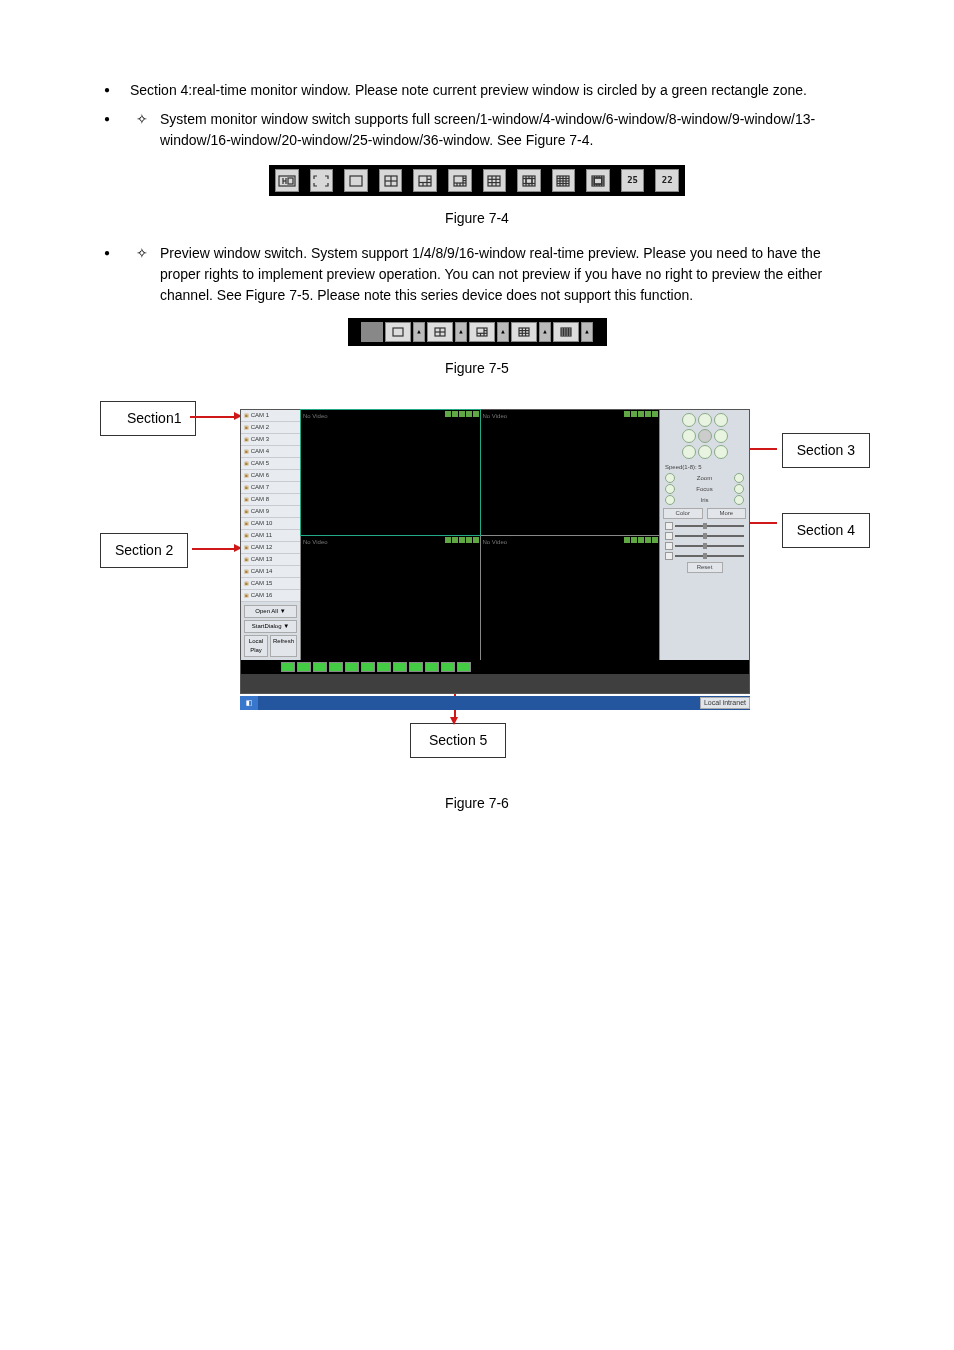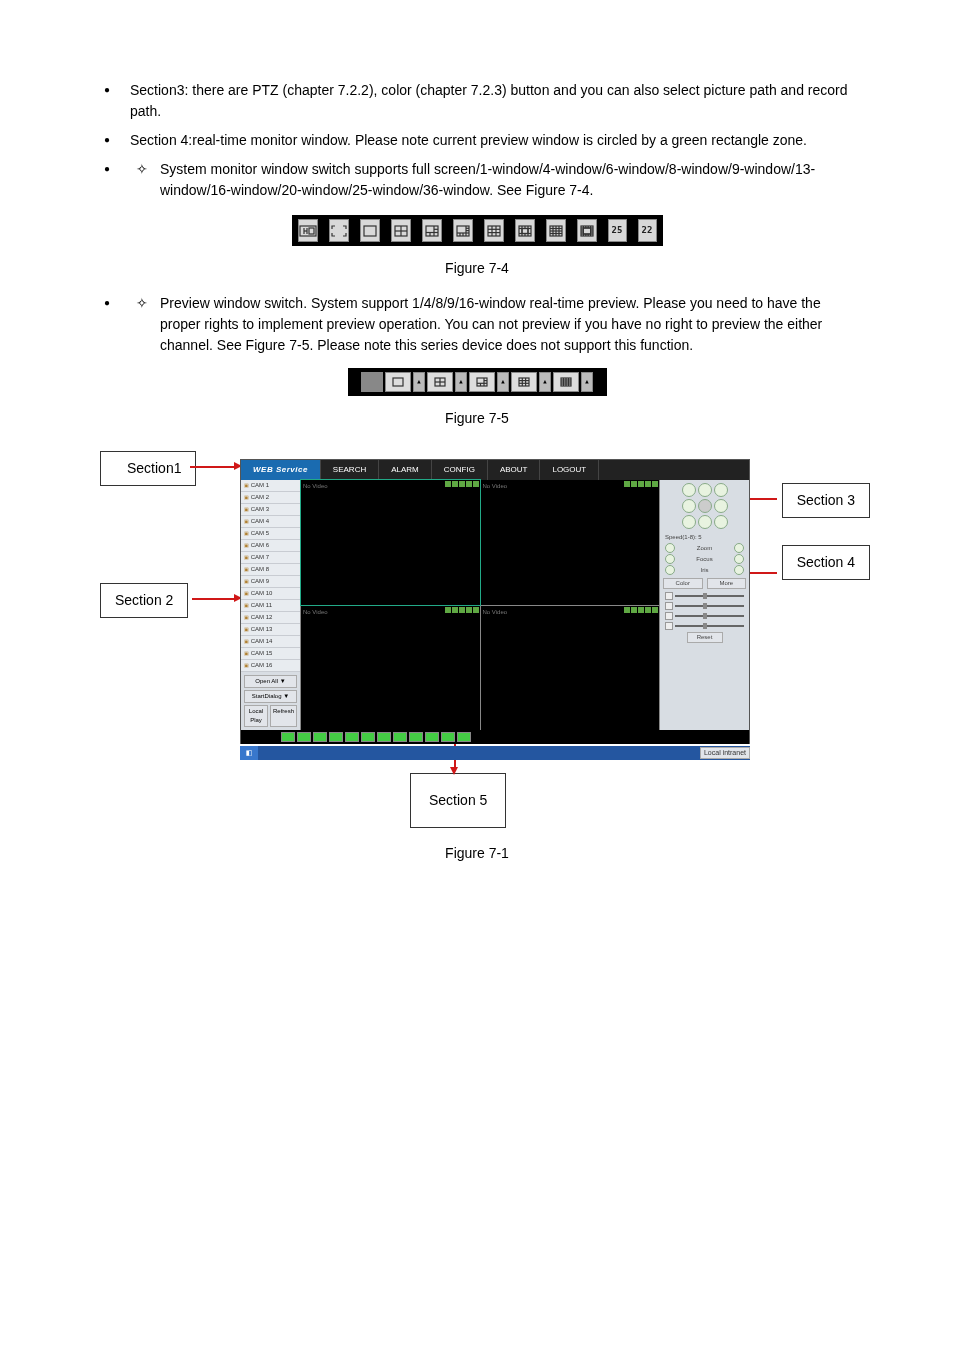--- a/index.html
+++ b/index.html
@@ -17,21 +17,21 @@
     ul.outer > li::before {
       content: "●"; position: absolute; left: -26px; top: 2px; font-size: 10px;
     }
     ul.inner { list-style: none; padding-left: 30px; margin-top: 6px; }
     ul.inner > li { position: relative; margin-bottom: 6px; }
     ul.inner > li::before {
       content: "✧"; position: absolute; left: -24px; top: 0px; font-size: 14px;
     }
     .figure-label { text-align: center; margin: 12px 0 14px 0; }
     .toolbar1 {
-      width: 371px; height: 31px; margin: 14px auto 10px auto;
+      width: 416px; height: 31px; margin: 14px auto 10px auto;
       background: #000; display: flex; align-items: center;
       justify-content: center; gap: 11px; padding: 0 6px;
     }
     .tbtn {
       width: 29px; height: 23px; background: #d8d8d8; border: 1px solid #888;
       display: flex; align-items: center; justify-content: center;
       font-family: monospace; font-size: 9px; color:#222;
       position: relative;
     }
     .toolbar2 {
@@ -91,30 +91,29 @@
     .label-box {
       position:absolute; border:1px solid #333; background:#fff; padding:6px 14px;
       font-size:14px; white-space:nowrap;
     }
     .arrow-line { position:absolute; background:#d01818; }
     .arrow-head { position:absolute; width:0; height:0; }
     .ah-right { border-top:4px solid transparent; border-bottom:4px solid transparent; border-left:8px solid #d01818;}
     .ah-left { border-top:4px solid transparent; border-bottom:4px solid transparent; border-right:8px solid #d01818;}
     .ah-down { border-left:4px solid transparent; border-right:4px solid transparent; border-top:8px solid #d01818;}
     .section5box {
-      position:absolute; left:310px; top:330px; border:1px solid #333; padding:16px 18px; font-size:14px; background:#fff;
+      position:absolute; left:310px; top:330px; border:1px solid #333; padding:6px 18px; font-size:14px; background:#fff;
     }
     svg.icon { width: 18px; height: 14px; }
     svg.icon line, svg.icon rect, svg.icon path { stroke:#333; stroke-width:1.2; fill:none; }
   </style>
 </head>
 <body>
 
 <ul class="outer">
-  <li><span>Section3: there are PTZ (chapter 7.2.2), color (chapter 7.2.3) button and you can also select picture path and record path.</span></li>
   <li><span>Section 4:real-time monitor window. Please note current preview window is circled by a green rectangle zone.</span></li>
   <li>
     <ul class="inner">
       <li><span>System monitor window switch supports full screen/1-window/4-window/6-window/8-window/9-window/13-window/16-window/20-window/25-window/36-window. See Figure 7-4.</span></li>
     </ul>
   </li>
 </ul>
 
 <div class="toolbar1">
   <div class="tbtn">
@@ -291,37 +290,29 @@
   <div class="arrow-head ah-right" style="left:134px; top:19px;"></div>
 
   <div class="label-box" style="left:0; top:140px;">Section 2</div>
   <div class="arrow-line" style="left:92px; top:155px; width:45px; height:2px;"></div>
   <div class="arrow-head ah-right" style="left:134px; top:151px;"></div>
 
   <div class="label-box" style="right:0; top:40px;">Section 3</div>
   <div class="arrow-line" style="left:622px; top:55px; width:55px; height:2px;"></div>
   <div class="arrow-head ah-left" style="left:616px; top:51px;"></div>
 
-  <div class="label-box" style="right:0; top:102px;">Section 4</div>
+  <div class="label-box" style="right:0; top:120px;">Section 4</div>
   <div class="arrow-line" style="left:622px; top:129px; width:55px; height:2px;"></div>
   <div class="arrow-head ah-left" style="left:616px; top:125px;"></div>
 
   <div class="section5box">Section 5</div>
   <div class="arrow-line" style="left:354px; top:295px; width:2px; height:32px;"></div>
   <div class="arrow-head ah-down" style="left:350px; top:324px;"></div>
 
   <div class="app">
-    <div class="app-top">
-      <div class="tab logo">WEB Service</div>
-      <div class="tab">SEARCH</div>
-      <div class="tab">ALARM</div>
-      <div class="tab">CONFIG</div>
-      <div class="tab">ABOUT</div>
-      <div class="tab">LOGOUT</div>
-    </div>
     <div class="app-body">
       <div class="sidebar">
         <div id="camlist">
             <div class="cam-item">CAM 1</div>
             <div class="cam-item">CAM 2</div>
             <div class="cam-item">CAM 3</div>
             <div class="cam-item">CAM 4</div>
             <div class="cam-item">CAM 5</div>
             <div class="cam-item">CAM 6</div>
             <div class="cam-item">CAM 7</div>
@@ -441,13 +432,13 @@
       <div class="bb g"></div>
       <div class="bb g"></div>
     </div>
   </div>
   <div class="taskbar">
     <div class="startbtn">◧</div>
     <div class="tray"><span>Local intranet</span></div>
   </div>
 </div>
 
-<div class="figure-label" style="margin-top:20px;">Figure 7-1</div>
+<div class="figure-label" style="margin-top:20px;">Figure 7-6</div>
 
 </body></html>

